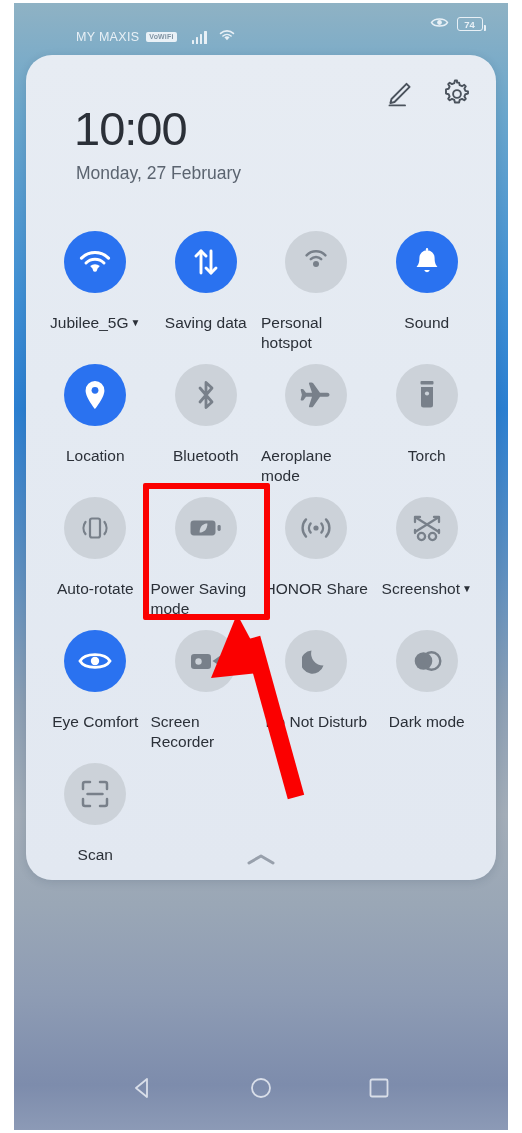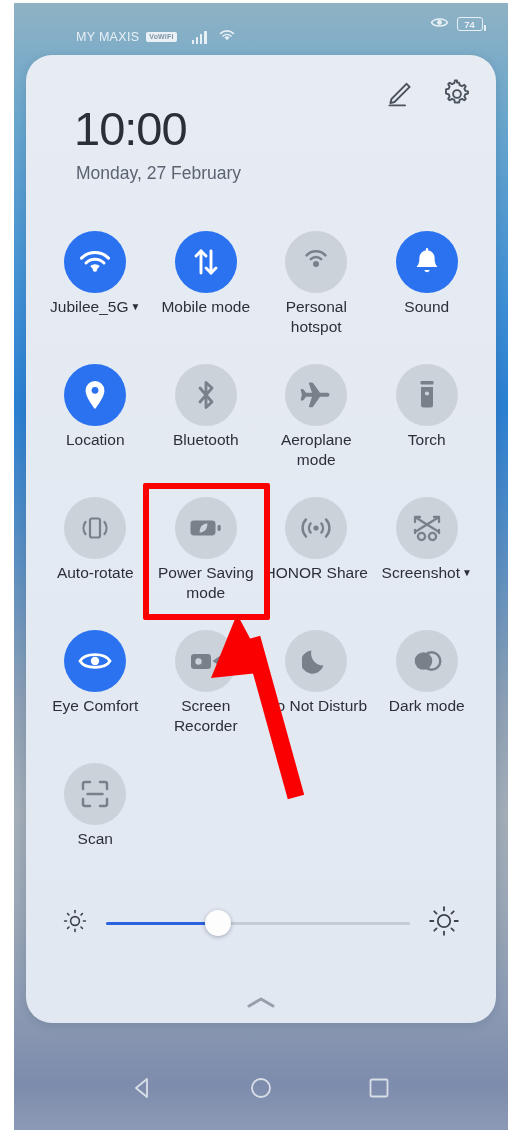--- a/index.html
+++ b/index.html
@@ -76,21 +76,21 @@
   }
   .batt-tip {
     width: 2px; height: 6px; background: #e8f0f6;
     border-radius: 0 1px 1px 0; margin-left: 1.5px;
   }
 
   
   #panel {
     position: absolute;
     left: 12px; top: 52px;
-    width: 470px; height: 968px;
+    width: 470px; height: 825px;
     background: linear-gradient(180deg, #e7ecf3 0%, #e4eaf2 40%, #e2e8f1 100%);
     border-radius: 26px;
     box-shadow: 0 2px 10px rgba(20,40,70,.14);
     overflow: hidden;
   }
 
   
   .hdr-icons {
     position: absolute; right: 24px; top: 24px;
     display: flex; gap: 28px; align-items: center;
@@ -124,23 +124,23 @@
     height: 133px;
   }
   .tile-circle {
     width: 62px; height: 62px; border-radius: 50%;
     display: flex; align-items: center; justify-content: center;
     background: #ccd2d9;
     flex: 0 0 auto;
   }
   .tile-circle.on { background: #2a72f0; }
   .tile-label {
-    margin-top: 4px;
+    margin-top: 20px;
     font-size: 15.5px; line-height: 20px;
-    color: #2b3038; text-align: center;
+    color: #2b3038; text-align: left;
     max-width: 120px;
   }
   .tile-label .caret {
     font-size: 10px; position: relative; top: -2px; margin-left: 2px;
   }
   .tile-icon { display: block; }
 
   
   #brightness {
     position: absolute; left: 0; right: 0; top: 838px;
@@ -276,21 +276,21 @@
           <div class="tile-circle on">
             <svg class="tile-icon" width="30" height="32" viewBox="0 0 30 32">
         <g stroke="#ffffff" stroke-width="2.9" fill="none" stroke-linecap="round" stroke-linejoin="round">
           <path d="M10 27 V5"></path>
                 <path d="M5 10 L10 5 L15 10"></path>
           <path d="M20 5 V27"></path>
                 <path d="M15 22 L20 27 L25 22"></path>
         </g>
       </svg>
           </div>
-          <div class="tile-label">Mobile mode</div>
+          <div class="tile-label">Saving data</div>
         </div>
         <div class="tile">
           <div class="tile-circle">
             <svg class="tile-icon" width="32" height="30" viewBox="0 0 32 30">
         <circle cx="16" cy="17" r="3" fill="#78808a"></circle>
         <path d="M10.8 12.2 A7.3 7.3 0 0 1 21.2 12.2" stroke="#78808a" stroke-width="2.5" fill="none" stroke-linecap="round"></path>
         <path d="M6.6 8.3 A13 13 0 0 1 25.4 8.3" stroke="#78808a" stroke-width="2.5" fill="none" stroke-linecap="round"></path>
       </svg>
           </div>
           <div class="tile-label">Personal hotspot</div>

